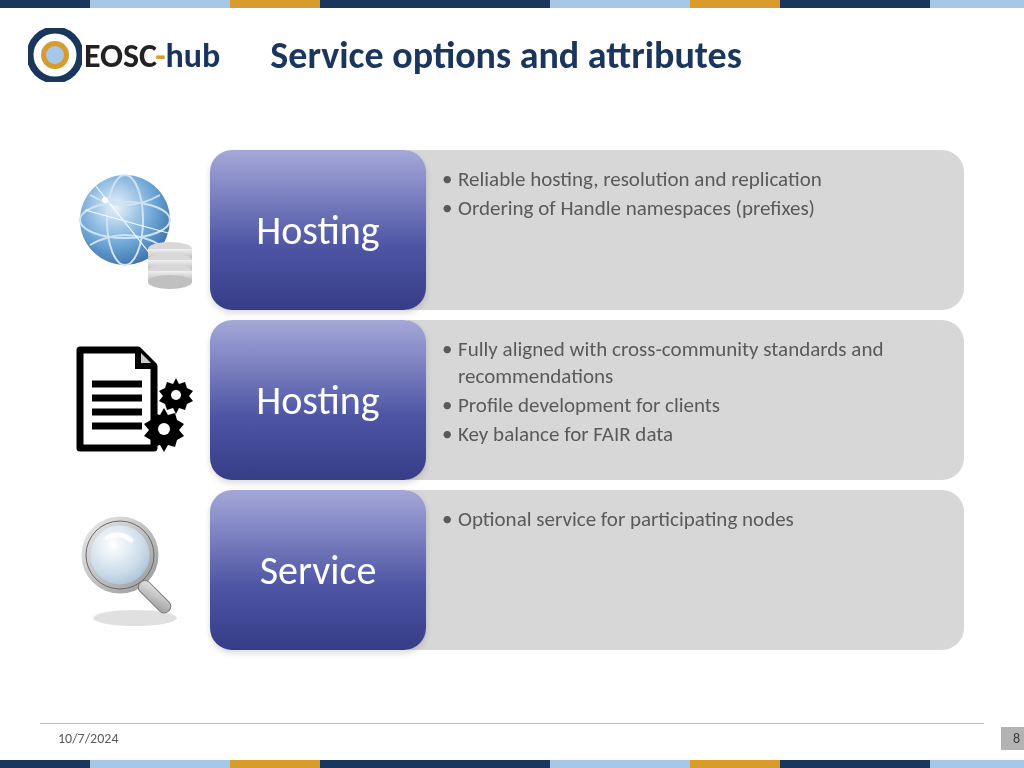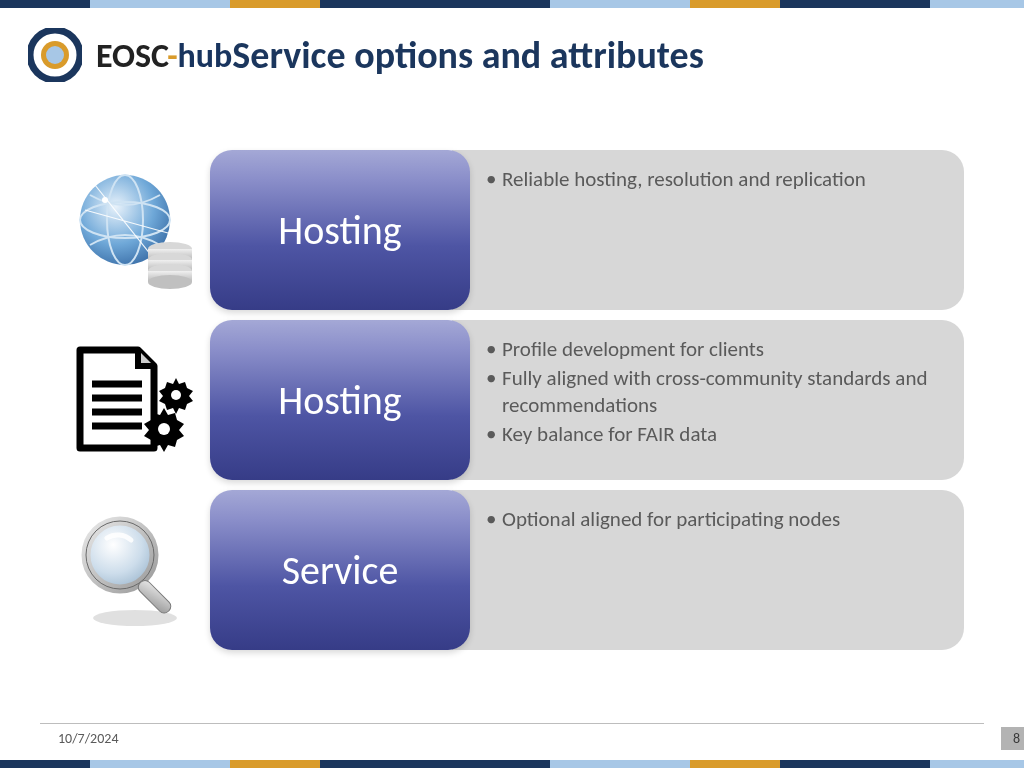--- a/index.html
+++ b/index.html
@@ -23,34 +23,35 @@
     position: absolute;
     top: 28px;
     left: 28px;
     right: 28px;
     display: flex;
     align-items: center;
   }
   .logo {
     display: flex;
     align-items: center;
-    gap: 14px;
+    gap: 2px;
   }
   .logo-text {
     font-size: 34px;
     font-weight: 700;
     color: #222;
     letter-spacing: 0px;
   }
   .logo-text .hub { color: #18345e; }
   .logo-text .dash { color: #d99b2b; font-weight: 700; }
   .title {
     font-size: 38px;
     font-weight: 700;
     color: #1b365d;
+    margin-left: 50px;
   }
   .content {
     position: absolute;
     top: 150px;
     left: 60px;
     right: 60px;
   }
   .row {
     display: flex;
     align-items: stretch;
@@ -58,21 +59,21 @@
     height: 160px;
   }
   .icon-box {
     width: 150px;
     display: flex;
     align-items: center;
     justify-content: center;
     flex-shrink: 0;
   }
   .pill {
-    width: 260px;
+    width: 216px;
     flex-shrink: 0;
     background: linear-gradient(to bottom, #a4a8d6 0%, #8b8fca 18%, #4e55a4 60%, #363c87 100%);
     border-radius: 22px;
     display: flex;
     align-items: center;
     justify-content: center;
     color: #fff;
     font-size: 40px;
     font-weight: 400;
     box-shadow: 0 3px 6px rgba(0,0,0,0.15);
@@ -204,20 +205,21 @@
         <ellipse cx="22" cy="28" rx="22" ry="7" fill="#d8d8d8"></ellipse>
         <rect x="0" y="28" width="44" height="11" fill="url(#cyl)"></rect>
         <ellipse cx="22" cy="39" rx="22" ry="7" fill="#c0c0c0"></ellipse>
       </g>
     </svg>
       </div>
       <div class="pill">Hosting</div>
       <div class="desc">
         <ul>
           <li>Reliable hosting, resolution and replication</li>
+          <li>Ordering of Handle namespaces (prefixes)</li>
         </ul>
       </div>
     </div>
     <div class="row">
       <div class="icon-box">
         <svg width="130" height="120" viewBox="0 0 130 120">
       <g transform="translate(6,6)">
         <path d="M4 4 h58 l16 16 v82 h-74 z" fill="#fff" stroke="#000" stroke-width="7" stroke-linejoin="round"></path>
         <path d="M62 4 v16 h16" fill="#ccc" stroke="#000" stroke-width="6"></path>
         <line x1="16" y1="38" x2="66" y2="38" stroke="#000" stroke-width="7"></line>
@@ -231,22 +233,22 @@
       </g>
       <g transform="translate(74,68)" fill="#000">
         <path d="M20 0 l4 7 7-2 2 7 7 4-5 6 5 6-7 4-2 7-7-2-4 7-4-7-7 2-2-7-7-4 5-6-5-6 7-4 2-7 7 2z"></path>
         <circle cx="20" cy="21" r="6" fill="#fff"></circle>
       </g>
     </svg>
       </div>
       <div class="pill">Hosting</div>
       <div class="desc">
         <ul>
+          <li>Fully aligned with cross-community standards and recommendations</li>
           <li>Profile development for clients</li>
-          <li>Fully aligned with cross-community standards and recommendations</li>
           <li>Key balance for FAIR data</li>
         </ul>
       </div>
     </div>
     <div class="row">
       <div class="icon-box">
         <svg width="120" height="120" viewBox="0 0 120 120">
       <defs>
         <radialGradient id="lens" cx="40%" cy="35%" r="70%">
           <stop offset="0%" stop-color="#ffffff"></stop>
@@ -261,21 +263,21 @@
       <ellipse cx="60" cy="108" rx="42" ry="8" fill="#000" opacity="0.12"></ellipse>
       <circle cx="45" cy="45" r="34" fill="url(#lens)" stroke="url(#metal)" stroke-width="9"></circle>
       <circle cx="45" cy="45" r="34" fill="none" stroke="#6a6a6a" stroke-width="1"></circle>
       <path d="M32 28 a20 20 0 0 1 24 2" stroke="#fff" stroke-width="5" fill="none" stroke-linecap="round" opacity="0.85"></path>
       <rect x="70" y="68" width="40" height="13" rx="6" transform="rotate(45 70 68)" fill="url(#metal)" stroke="#7a7a7a" stroke-width="1"></rect>
     </svg>
       </div>
       <div class="pill">Service</div>
       <div class="desc">
         <ul>
-          <li>Optional aligned for participating nodes</li>
+          <li>Optional service for participating nodes</li>
         </ul>
       </div>
     </div>
   </div>
 
 <div class="footer-line"></div>
 <div class="footer">
   <span>10/7/2024</span>
   <span class="page-num">8</span>
 </div>

